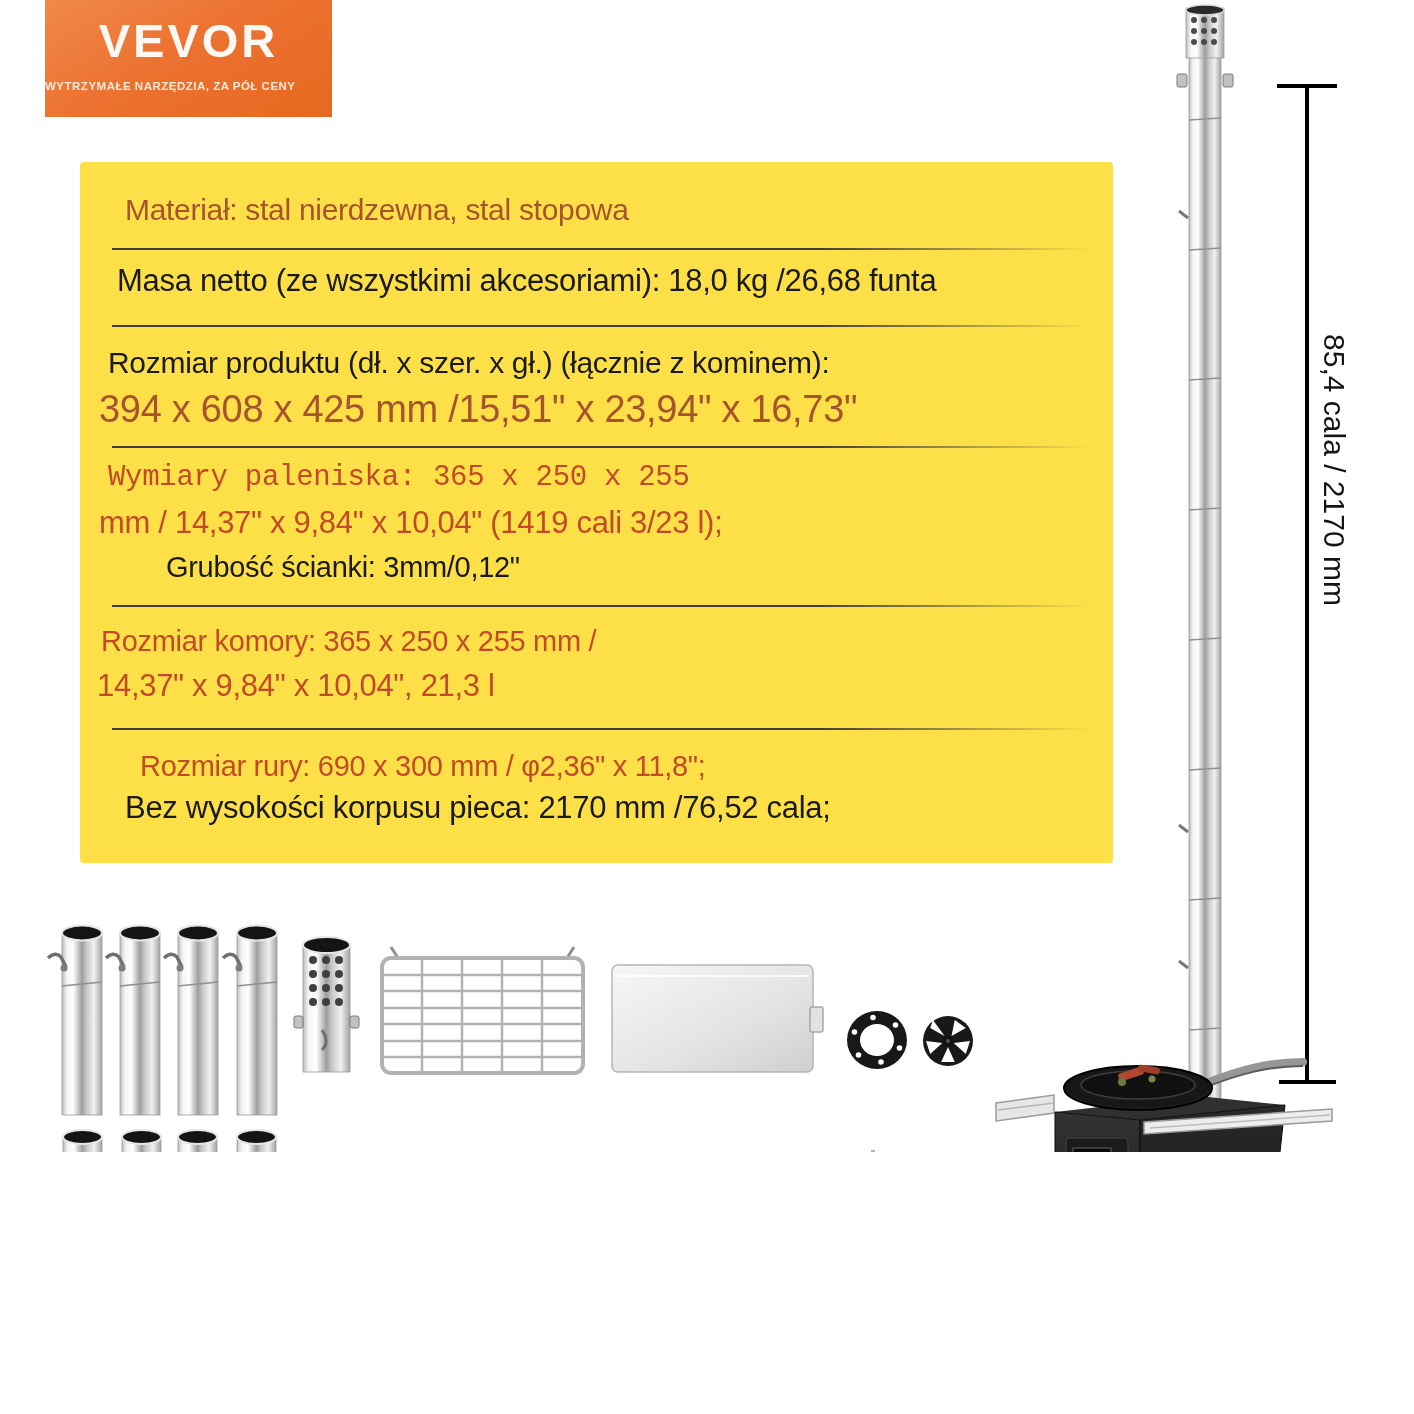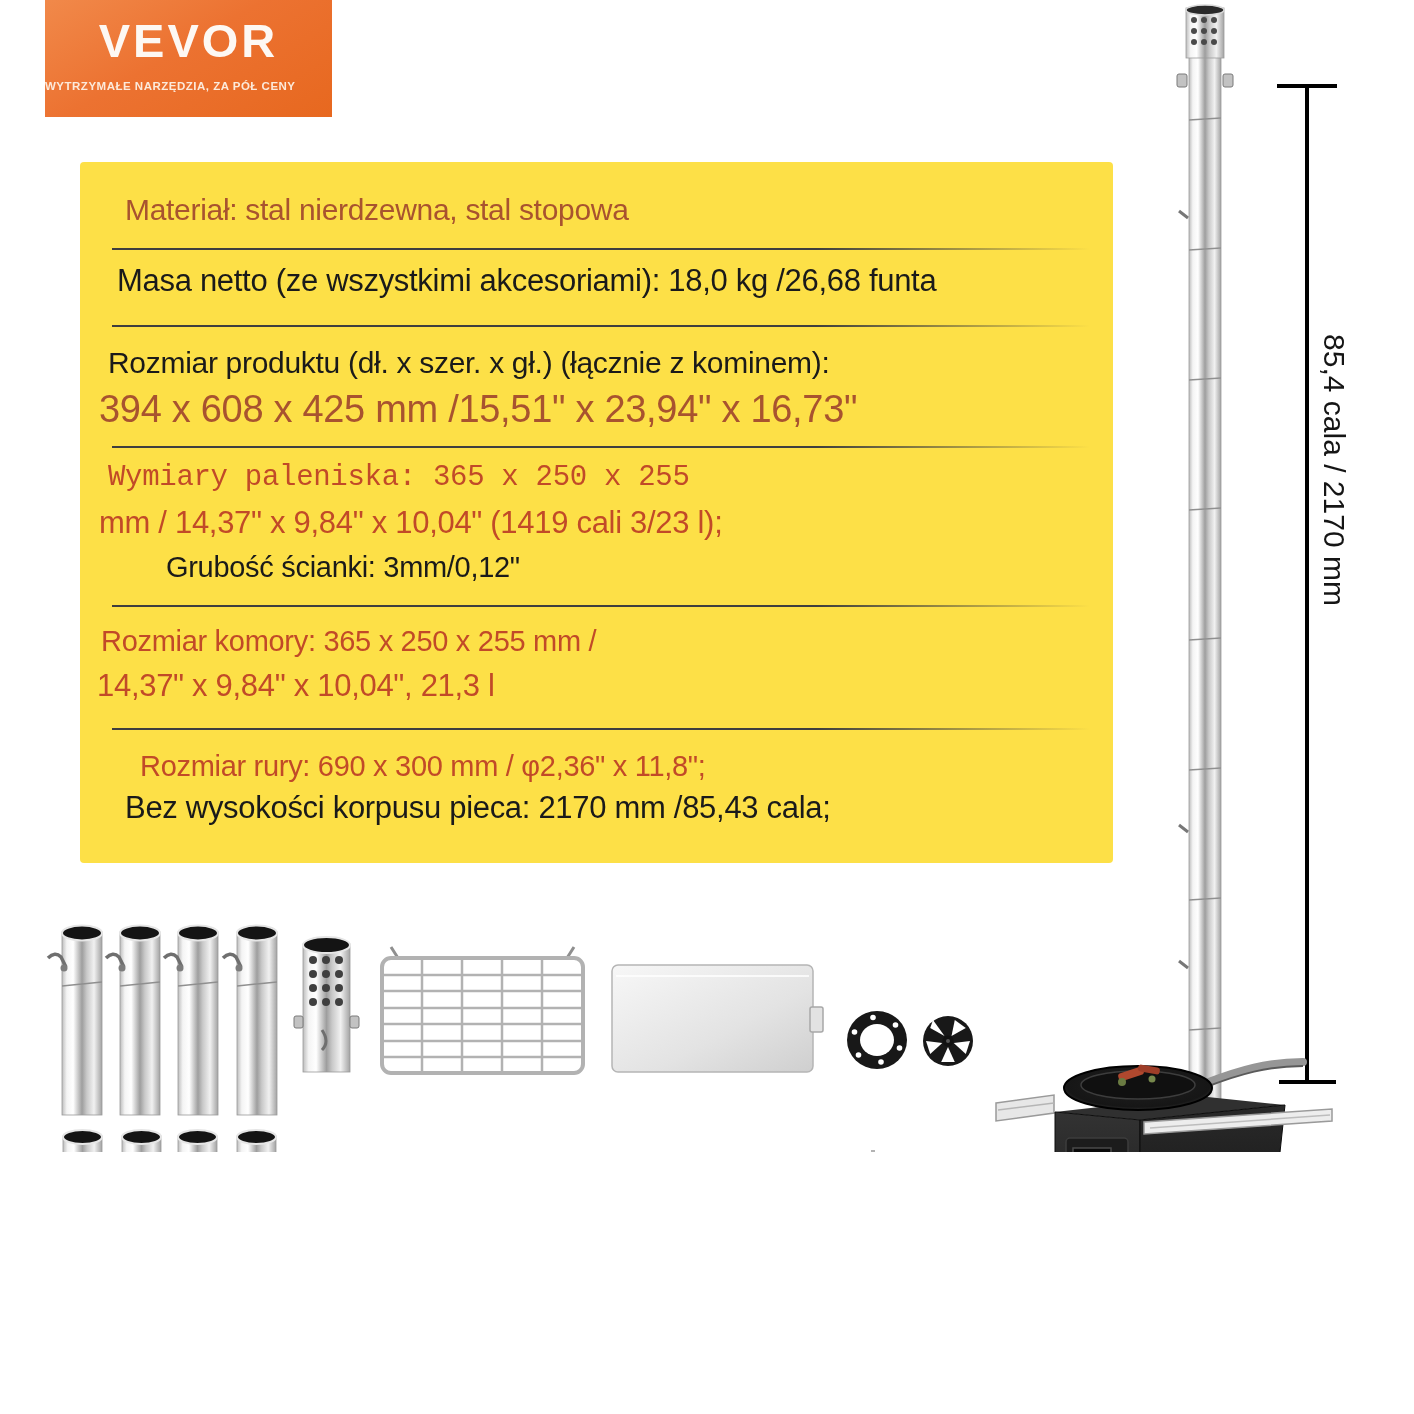--- a/index.html
+++ b/index.html
@@ -69,21 +69,21 @@
     <div class="spec-line l3 c-brown">394 x 608 x 425 mm /15,51" x 23,94" x 16,73"</div>
     <div class="divider d3"></div>
     <div class="spec-line l4 c-red">Wymiary paleniska: 365 x 250 x 255</div>
     <div class="spec-line l5 c-red">mm / 14,37" x 9,84" x 10,04" (1419 cali 3/23 l);</div>
     <div class="spec-line l6">Grubość ścianki: 3mm/0,12"</div>
     <div class="divider d4"></div>
     <div class="spec-line l7 c-red">Rozmiar komory: 365 x 250 x 255 mm /</div>
     <div class="spec-line l8 c-red">14,37" x 9,84" x 10,04", 21,3 l</div>
     <div class="divider d5"></div>
     <div class="spec-line l9 c-red">Rozmiar rury: 690 x 300 mm / φ2,36" x 11,8";</div>
-    <div class="spec-line l10">Bez wysokości korpusu pieca: 2170 mm /85,43 cala;</div>
+    <div class="spec-line l10">Bez wysokości korpusu pieca: 2170 mm /76,52 cala;</div>
   </div>
 
   <svg width="1414" height="1414" viewBox="0 0 1414 1414">
     <defs>
       <linearGradient id="mg" x1="0" y1="0" x2="1" y2="0">
         <stop offset="0" stop-color="#bdbdbd"></stop>
           <stop offset=".12" stop-color="#f4f4f4"></stop>
         <stop offset=".28" stop-color="#ffffff"></stop>
           <stop offset=".5" stop-color="#9e9e9e"></stop>
         <stop offset=".62" stop-color="#c9c9c9"></stop>

